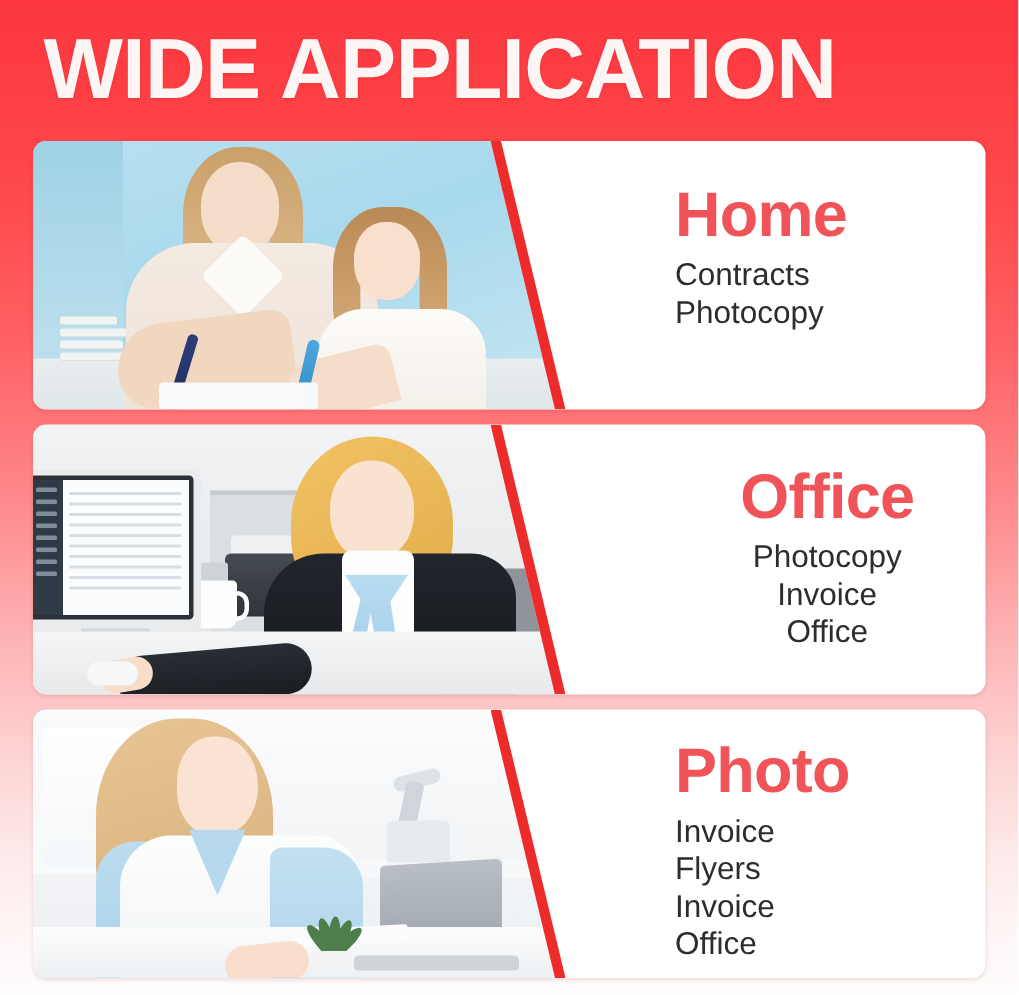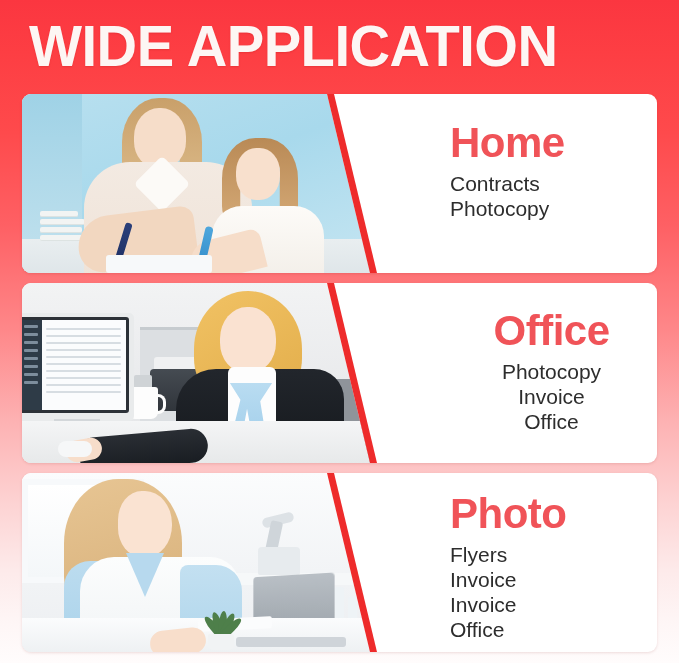--- a/index.html
+++ b/index.html
@@ -396,21 +396,21 @@
           <div class="leaf d"></div>
           <div class="leaf e"></div>
           <div class="pot"></div>
         </div>
       </div>
     </div>
     <div class="diag"></div>
     <div class="text-pane">
       <div class="cat-title">Photo</div>
       <ul class="cat-list">
+        <li>Invoice</li>
         <li>Flyers</li>
-        <li>Invoice</li>
         <li>Invoice</li>
         <li>Office</li>
       </ul>
     </div>
   </div>
 
 </div>
 
 </body></html>

